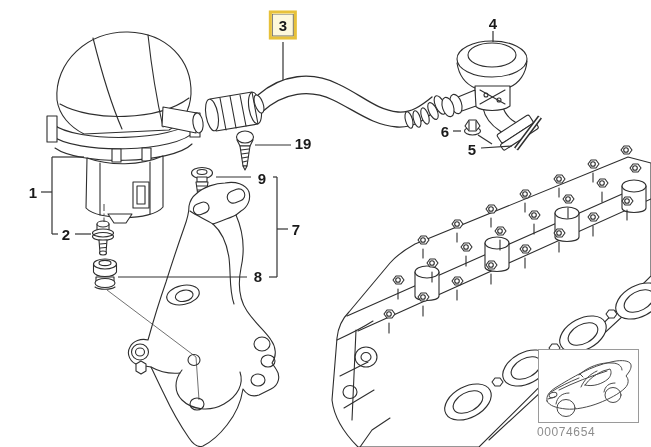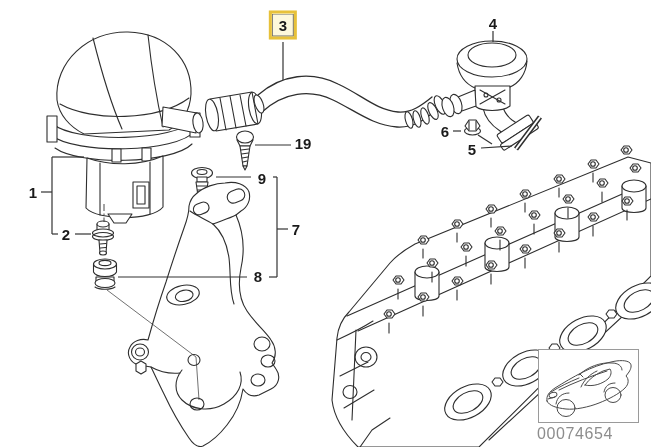--- a/index.html
+++ b/index.html
@@ -21,21 +21,21 @@
   .gaskin{stroke:#fff;stroke-width:2;}
   
   .callout{position:absolute;transform:translate(-50%,-50%);color:#1a1a1a;
            font-size:15px;font-weight:bold;line-height:1;cursor:pointer;
            user-select:none;text-align:center;}
   .callout.hl{background:var(--highlight-fill);border:3px solid var(--highlight-border);
               box-shadow:inset 0 0 0 1px #6b6b6b;padding:4px 7px;}
   
   .thumb{position:absolute;left:538px;top:349px;width:101px;height:74px;background:#fff;
          border:1px solid var(--thumbnail-border);box-sizing:border-box;}
-  .partno{position:absolute;left:537px;top:425px;width:110px;font-size:16px;
+  .partno{position:absolute;left:537px;top:425px;width:110px;font-size:12px;
           letter-spacing:0.6px;color:var(--part-number-text);}
 </style>
 </head>
 <body>
 
 <div class="stage">
 
   <svg width="651" height="447" viewBox="0 0 651 447">
 
     <g>

